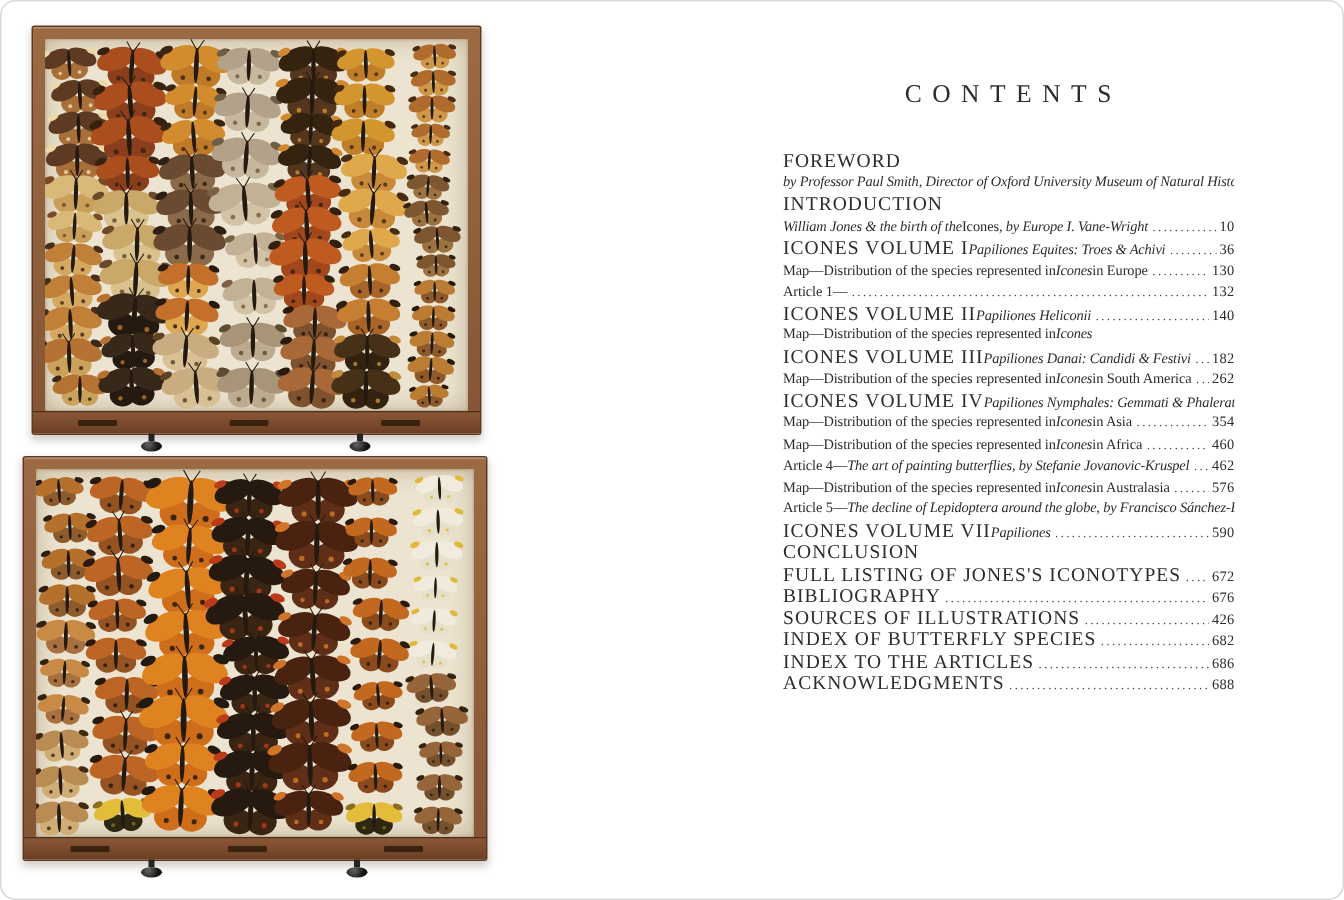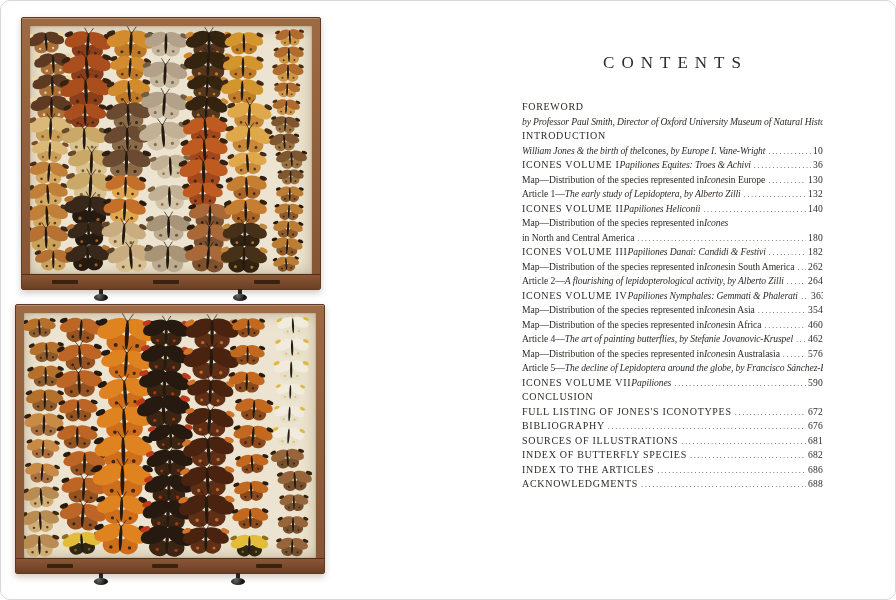--- a/index.html
+++ b/index.html
@@ -19,21 +19,21 @@
   .knob::before{content:"";display:block;width:4px;height:5px;margin:0 auto;background:#262420;}
   .knob::after{content:"";display:block;width:14px;height:7px;margin:0 auto;border-radius:50%;
                background:radial-gradient(circle at 35% 30%, #5a5a58 10%, #151413 65%);}
   
   .right-page{position:absolute;left:500px;top:0;width:394px;height:598px;color:#2f2b28;}
   .title{position:absolute;left:21px;top:52px;width:300px;margin:0;text-align:center;
          font-size:17px;font-weight:normal;letter-spacing:7px;text-indent:7px;color:#2e2b29;}
   .toc{position:absolute;left:21px;top:99px;width:301px;}
   .row{display:flex;align-items:baseline;height:14.5px;line-height:14.5px;
        white-space:nowrap;overflow:hidden;}
-  .seg-sc{font-size:10px;letter-spacing:0.7px;}
+  .seg-sc{font-size:13px;letter-spacing:0.7px;}
   .seg-it{font-style:italic;font-size:9.6px;letter-spacing:-0.12px;}
   .seg-rm{font-size:9.6px;letter-spacing:-0.06px;}
   .leader{flex:1;overflow:hidden;margin:0 2px 0 3px;font-size:8.5px;color:#45403a;min-width:8px;}
   .leader::after{content:"....................................................................................................";letter-spacing:1.6px;}
   .pg{font-size:9.6px;letter-spacing:0.2px;}
 </style>
 </head>
 <body>
 
 <div class="canvas">
@@ -1669,59 +1669,47 @@
         </div>
         <div class="row">
           <span class="seg-rm">Map—Distribution of the species represented in </span>
           <span class="seg-it">Icones</span>
           <span class="seg-rm"> in Europe</span>
           <span class="leader"></span>
           <span class="pg">130</span>
         </div>
         <div class="row">
           <span class="seg-rm">Article 1—</span>
-          <span class="seg-it">The early study of Lepidoptera, by Alberto Zilli</span>
           <span class="leader"></span>
           <span class="pg">132</span>
         </div>
         <div class="row">
           <span class="seg-sc">ICONES VOLUME II </span>
           <span class="seg-it">Papiliones Heliconii</span>
           <span class="leader"></span>
           <span class="pg">140</span>
         </div>
         <div class="row">
           <span class="seg-rm">Map—Distribution of the species represented in </span>
           <span class="seg-it">Icones</span>
-        </div>
-        <div class="row">
-          <span class="seg-rm">in North and Central America</span>
-          <span class="leader"></span>
-          <span class="pg">180</span>
         </div>
         <div class="row">
           <span class="seg-sc">ICONES VOLUME III </span>
           <span class="seg-it">Papiliones Danai: Candidi &amp; Festivi</span>
           <span class="leader"></span>
           <span class="pg">182</span>
         </div>
         <div class="row">
           <span class="seg-rm">Map—Distribution of the species represented in </span>
           <span class="seg-it">Icones</span>
           <span class="seg-rm"> in South America</span>
           <span class="leader"></span>
           <span class="pg">262</span>
         </div>
         <div class="row">
-          <span class="seg-rm">Article 2—</span>
-          <span class="seg-it">A flourishing of lepidopterological activity, by Alberto Zilli</span>
-          <span class="leader"></span>
-          <span class="pg">264</span>
-        </div>
-        <div class="row">
           <span class="seg-sc">ICONES VOLUME IV </span>
           <span class="seg-it">Papiliones Nymphales: Gemmati &amp; Phalerati</span>
           <span class="leader"></span>
           <span class="pg">363</span>
         </div>
         <div class="row">
           <span class="seg-rm">Map—Distribution of the species represented in </span>
           <span class="seg-it">Icones</span>
           <span class="seg-rm"> in Asia</span>
           <span class="leader"></span>
@@ -1766,21 +1754,21 @@
           <span class="pg">672</span>
         </div>
         <div class="row">
           <span class="seg-sc">BIBLIOGRAPHY</span>
           <span class="leader"></span>
           <span class="pg">676</span>
         </div>
         <div class="row">
           <span class="seg-sc">SOURCES OF ILLUSTRATIONS</span>
           <span class="leader"></span>
-          <span class="pg">681</span>
+          <span class="pg">426</span>
         </div>
         <div class="row">
           <span class="seg-sc">INDEX OF BUTTERFLY SPECIES</span>
           <span class="leader"></span>
           <span class="pg">682</span>
         </div>
         <div class="row">
           <span class="seg-sc">INDEX TO THE ARTICLES</span>
           <span class="leader"></span>
           <span class="pg">686</span>

